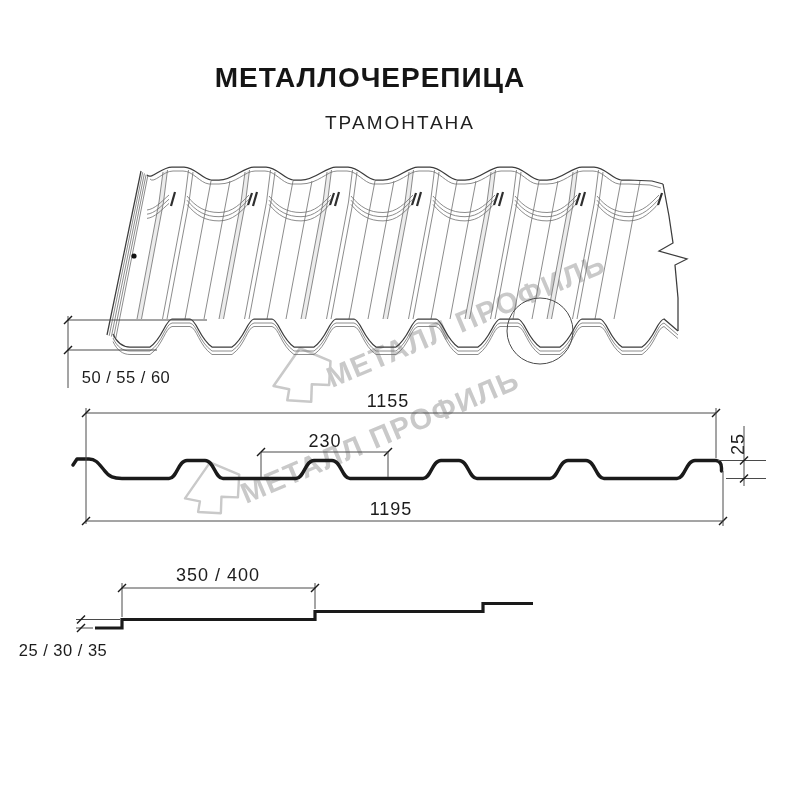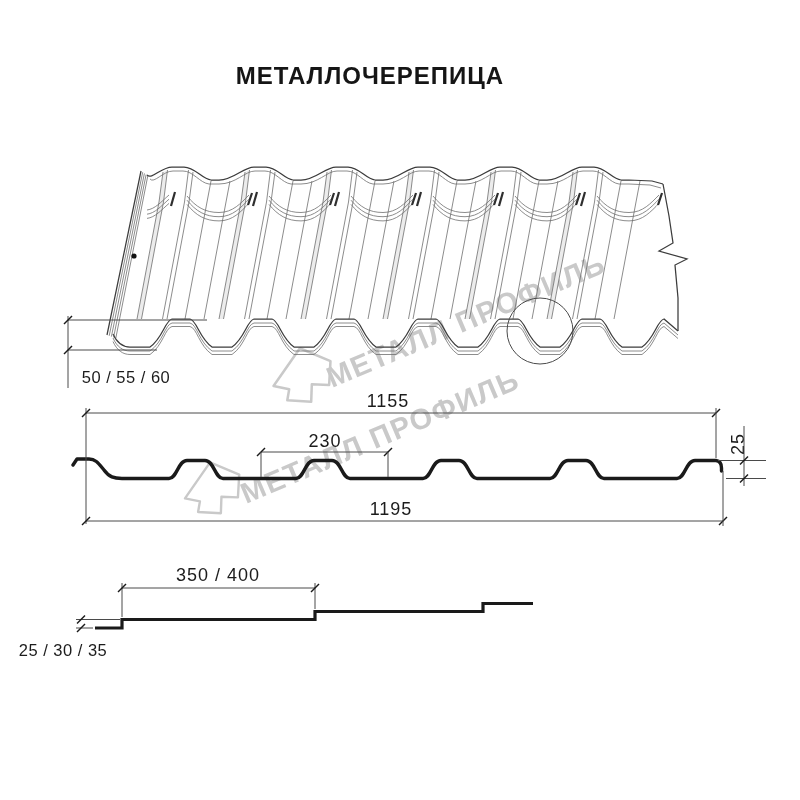--- a/index.html
+++ b/index.html
@@ -1,19 +1,19 @@
 <!DOCTYPE html>
 <html><head>
 <meta charset="utf-8">
 <style>
   html,body{margin:0;padding:0;background:#fff;}
   .canvas{position:relative;width:800px;height:800px;background:#fff;overflow:hidden;
           font-family:"Liberation Sans",sans-serif;}
   .title{position:absolute;top:62px;left:0;width:740px;text-align:center;
-         font-size:24px;font-weight:bold;letter-spacing:1px;color:#151515;}
+         font-size:28px;font-weight:bold;letter-spacing:1px;color:#151515;}
   .subtitle{position:absolute;top:112px;left:0;width:800px;text-align:center;
          font-size:19px;font-weight:normal;letter-spacing:2px;color:#1f1f1f;}
   svg{position:absolute;top:0;left:0;}
   .thick{stroke:#1a1a1a;stroke-width:3.4;fill:none;stroke-linejoin:round;stroke-linecap:round;}
   .thickstep{stroke:#1a1a1a;stroke-width:3.2;fill:none;stroke-linejoin:miter;}
   .med{stroke:#3c3c3c;stroke-width:1.25;fill:none;}
   .fine{stroke:#6f6f6f;stroke-width:0.8;fill:none;}
   .thin{stroke:#4a4a4a;stroke-width:1;fill:none;}
   .tick{stroke:#1a1a1a;stroke-width:1.5;fill:none;}
   .notch{stroke:#2e2e2e;stroke-width:2.2;fill:none;}
@@ -22,20 +22,21 @@
   .dimnum{font-size:18px;letter-spacing:1px;}
   .wm{font-family:"Liberation Sans",sans-serif;font-size:29px;font-weight:bold;
       letter-spacing:1.5px;fill:#c9c9c9;}
   .wmshape{stroke:#c9c9c9;stroke-width:2.4;fill:none;stroke-linejoin:round;}
 </style>
 </head>
 <body>
 
 <div class="canvas">
   <div class="title">МЕТАЛЛОЧЕРЕПИЦА</div>
+  <div class="subtitle">ТРАМОНТАНА</div>
 
   <svg id="art" width="800" height="800" viewBox="0 0 800 800">
 
     <g id="gwm">
       <text class="wm" transform="translate(332 388) rotate(-23)">МЕТАЛЛ ПРОФИЛЬ</text>
       <text class="wm" transform="translate(246 504) rotate(-23)">МЕТАЛЛ ПРОФИЛЬ</text>
     <path d="M4 34L36 4L62 22L56 44L40 40L36 56L14 50L18 40Z" class="wmshape" transform="translate(262 352) rotate(-12) scale(1.05)"></path>
         <path d="M4 34L36 4L62 22L56 44L40 40L36 56L14 50L18 40Z" class="wmshape" transform="translate(174 466) rotate(-12) scale(1)"></path>
       </g>
 

